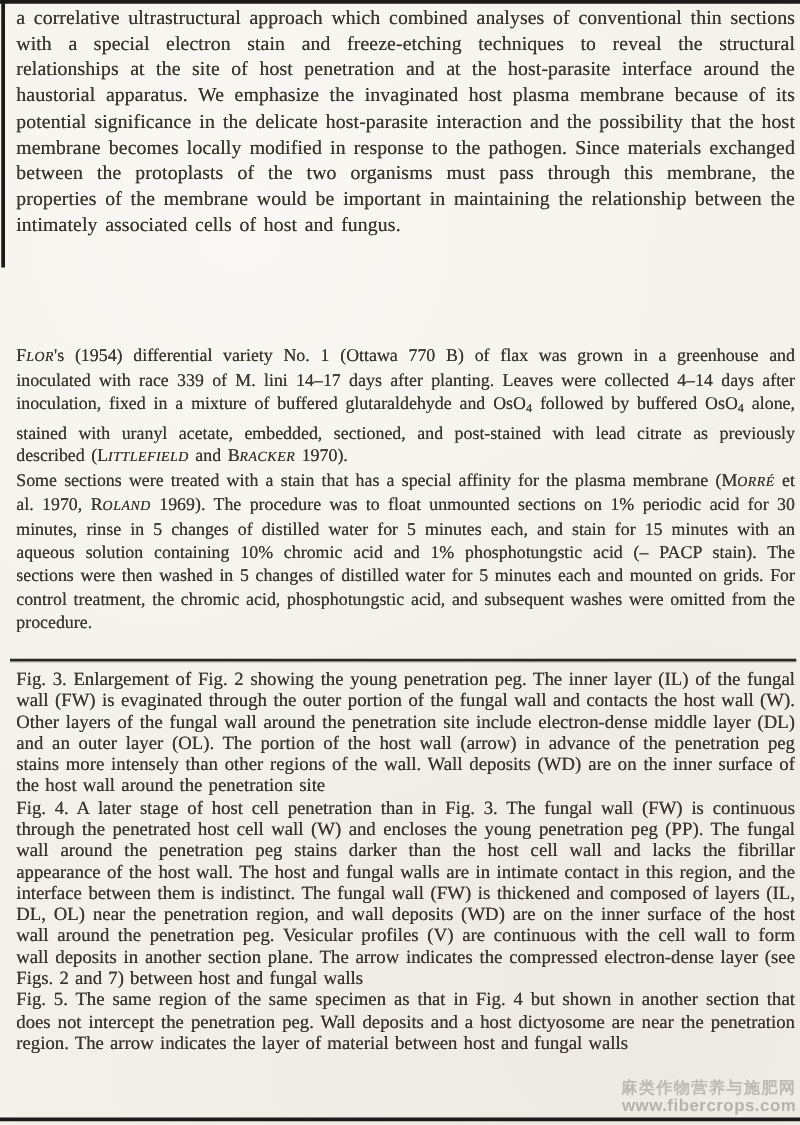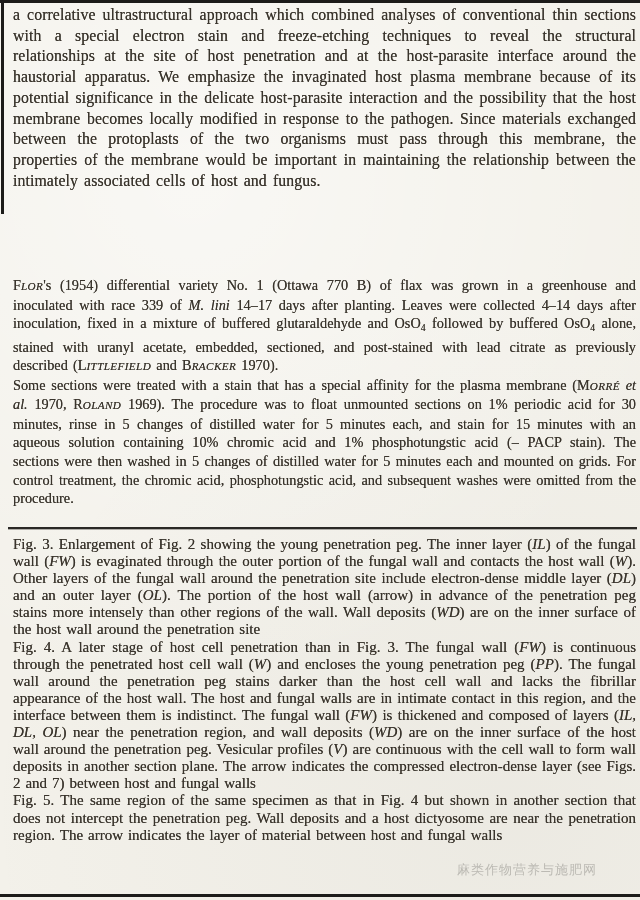--- a/index.html
+++ b/index.html
@@ -24,28 +24,29 @@
     position:absolute;left:13px;width:623px;
     text-align:justify;
     text-shadow:0 0 .5px rgba(57,52,44,.85);
   }
   #intro{top:5px;font-size:15.8px;line-height:20.7px;word-spacing:2px;letter-spacing:.1px;}
   #heading{top:244px;font-size:18.5px;font-weight:bold;word-spacing:5px;letter-spacing:.4px;color:#2e2a23;}
   #mm{top:276px;font-size:14.3px;line-height:18.6px;word-spacing:1.6px;}
   #mm p{margin:0;}
   #captions{top:536px;font-size:15px;line-height:17.1px;word-spacing:1.2px;}
   #captions p{margin:0;}
-  .s-i{font-style:italic;}
+  .s-i{}
   .s-sc{font-size:.78em;letter-spacing:.4px;font-style:italic;}
   .s-sub{font-size:.68em;vertical-align:-.28em;}
   #watermark{
     position:absolute;right:3px;top:862px;width:220px;
-    text-align:center;line-height:15px;
+    text-align:right;line-height:15px;
     font-family:"Liberation Sans","DejaVu Sans",sans-serif;
     pointer-events:none;
+    font-weight:bold;
   }
   #wm-cn{font-size:13px;color:rgba(148,146,140,.55);letter-spacing:1px;white-space:nowrap;}
   #wm-url{font-size:13.5px;color:#b6b3ac;letter-spacing:.4px;}
 </style>
 </head>
 <body>
 
 <div id="page">
 
   <div id="rule-top" class="rule"></div>
@@ -62,17 +63,18 @@
   <div id="rule-mid" class="rule"></div>
 
   <div id="captions" class="txt">
     <p><span>Fig. 3. Enlargement of Fig. 2 showing the young penetration peg. The inner layer (</span><span class="s-i">IL</span><span>) of the fungal wall (</span><span class="s-i">FW</span><span>) is evaginated through the outer portion of the fungal wall and contacts the host wall (</span><span class="s-i">W</span><span>). Other layers of the fungal wall around the penetration site include electron-dense middle layer (</span><span class="s-i">DL</span><span>) and an outer layer (</span><span class="s-i">OL</span><span>). The portion of the host wall (arrow) in advance of the penetration peg stains more intensely than other regions of the wall. Wall deposits (</span><span class="s-i">WD</span><span>) are on the inner surface of the host wall around the penetration site</span></p>
     <p><span>Fig. 4. A later stage of host cell penetration than in Fig. 3. The fungal wall (</span><span class="s-i">FW</span><span>) is continuous through the penetrated host cell wall (</span><span class="s-i">W</span><span>) and encloses the young penetration peg (</span><span class="s-i">PP</span><span>). The fungal wall around the penetration peg stains darker than the host cell wall and lacks the fibrillar appearance of the host wall. The host and fungal walls are in intimate contact in this region, and the interface between them is indistinct. The fungal wall (</span><span class="s-i">FW</span><span>) is thickened and composed of layers (</span><span class="s-i">IL, DL, OL</span><span>) near the penetration region, and wall deposits (</span><span class="s-i">WD</span><span>) are on the inner surface of the host wall around the penetration peg. Vesicular profiles (</span><span class="s-i">V</span><span>) are continuous with the cell wall to form wall deposits in another section plane. The arrow indicates the compressed electron-dense layer (see Figs. 2 and 7) between host and fungal walls</span></p>
     <p><span>Fig. 5. The same region of the same specimen as that in Fig. 4 but shown in another section that does not intercept the penetration peg. Wall deposits and a host dictyosome are near the penetration region. The arrow indicates the layer of material between host and fungal walls</span></p>
   </div>
 
   <div id="watermark">
     <div id="wm-cn">麻类作物营养与施肥网</div>
+    <div id="wm-url">www.fibercrops.com</div>
   </div>
 
   <div id="rule-bottom" class="rule"></div>
 
 </div>
 
 </body></html>

